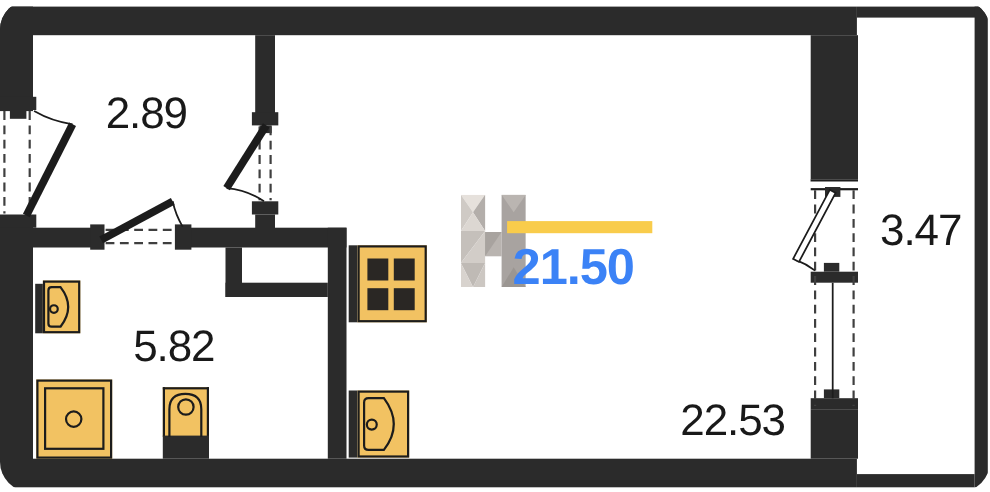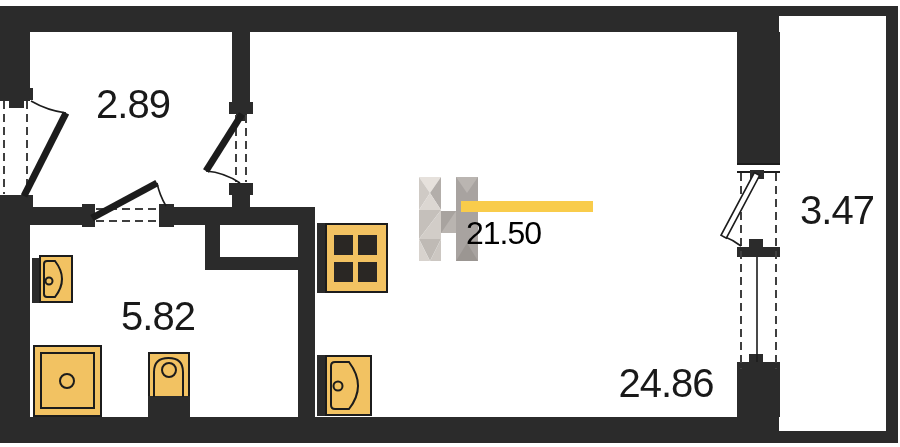--- a/index.html
+++ b/index.html
@@ -5,21 +5,21 @@
   :root{
     --wall:#2b2b2b;
     --fixture:#f2c262;
     --outline:#1c1c1c;
     --accent:#f9cc4b;
     --text:#191919;
   }
   html,body{margin:0;padding:0;background:#fff;}
   .stage{
     position:relative;width:900px;height:447px;background:#ffffff;
-    font-family:"Liberation Sans", sans-serif;overflow:hidden;
+    font-family:"Liberation Sans", sans-serif;overflow:hidden;border-radius:27px;
   }
   .wall{position:absolute;background:var(--wall);}
   .cap{position:absolute;background:var(--wall);}
   .whitecap{position:absolute;background:#fff;border-top:2px solid var(--outline);border-bottom:2px solid var(--outline);}
   .overlay{position:absolute;left:0;top:0;z-index:5;pointer-events:none;}
   .dash{stroke:#3f3f3f;stroke-width:2;stroke-dasharray:8 5;fill:none;}
   .leaf{stroke:var(--outline);stroke-width:7;}
   .arc{stroke:var(--outline);stroke-width:1.6;fill:none;}
   .balcony-leaf{fill:#ffffff;stroke:var(--outline);stroke-width:1.6;}
   .glass{stroke:var(--outline);stroke-width:1.6;}
@@ -34,21 +34,21 @@
   }
   .logo-h{position:absolute;left:419px;top:177px;z-index:2;}
   .logo-bar{position:absolute;left:461px;top:201px;width:132px;height:11px;background:var(--accent);z-index:3;}
   .logo-circle{
     position:absolute;left:491px;top:151px;width:52px;height:52px;border-radius:50%;
     background:var(--accent);z-index:4;display:flex;align-items:center;justify-content:center;
     font-size:17px;font-weight:bold;color:#a19b95;letter-spacing:1.5px;
   }
   .total-area{
     position:absolute;left:466px;top:215px;z-index:6;
-    font-size:32px;font-weight:normal;color:#000000;letter-spacing:-1px;
+    font-size:46px;font-weight:bold;color:#3b82f6;letter-spacing:-1px;
   }
 </style>
 </head>
 <body>
 
 <div class="stage">
 
   <div class="wall" style="left:0;top:6px;width:779px;height:26px;"></div>
   <div class="wall" style="left:0;top:6px;width:30px;height:95px;"></div>
   <div class="wall" style="left:0;top:197px;width:30px;height:223px;"></div>
@@ -130,21 +130,21 @@
 
     <rect class="basin" x="41" y="353" width="53" height="55" stroke-width="2.5"></rect>
     <circle class="basin" cx="67" cy="381" r="7"></circle>
 
     <path class="basin" d="M 154,397 L 154,372 Q 154,358 168.5,358 Q 183,358 183,372 L 183,397"></path>
     <circle class="basin" cx="169" cy="370" r="7"></circle>
   </svg>
 
   <div class="area-label" style="left:133px;top:104px;">2.89</div>
   <div class="area-label" style="left:158px;top:316px;">5.82</div>
-  <div class="area-label" style="left:666px;top:383px;">24.86</div>
+  <div class="area-label" style="left:666px;top:383px;">22.53</div>
   <div class="area-label" style="left:837px;top:210px;">3.47</div>
 
   <div class="logo-h">
     <svg width="59" height="84" viewBox="0 0 59 84">
       <polygon points="0,0 22,0 11,16" fill="#e6e1dc"></polygon>
       <polygon points="0,0 11,16 0,33" fill="#cfcac5"></polygon>
       <polygon points="22,0 11,16 22,33" fill="#b3aeaa"></polygon>
       <polygon points="0,33 11,16 22,33" fill="#dcd7d2"></polygon>
       <polygon points="0,33 22,33 0,62" fill="#c5c0bb"></polygon>
       <polygon points="22,33 0,62 22,62" fill="#d2cdc8"></polygon>

